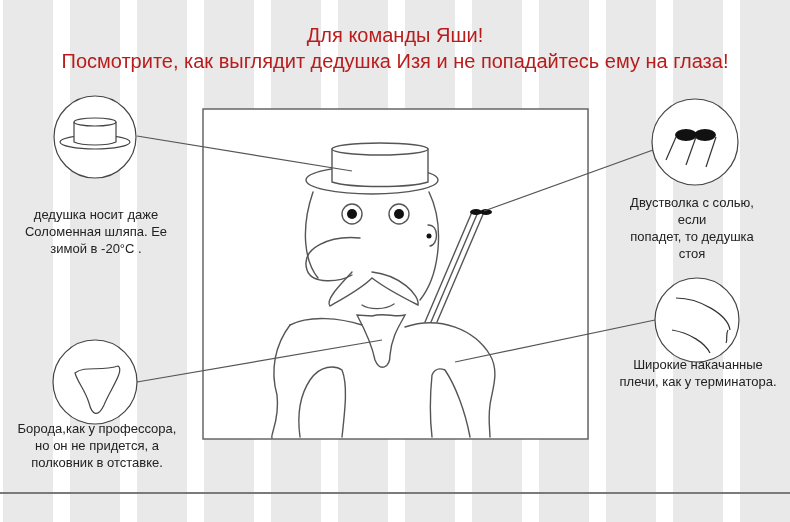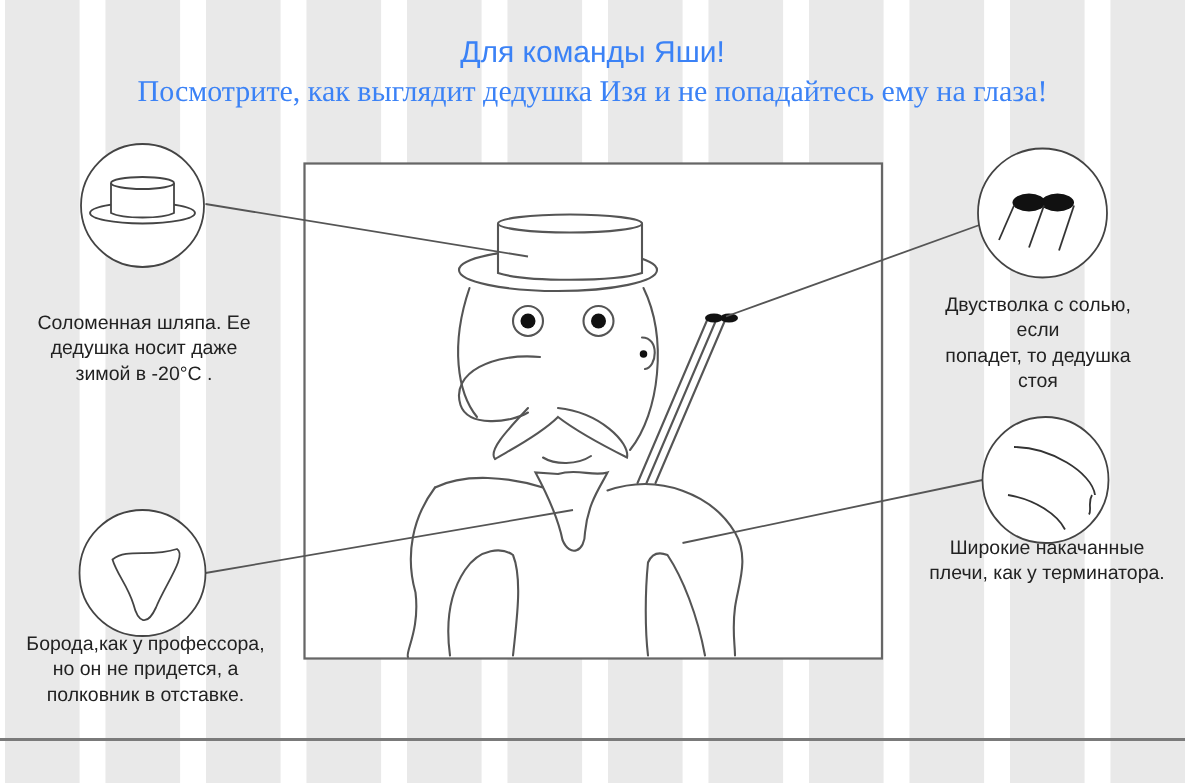--- a/index.html
+++ b/index.html
@@ -13,24 +13,24 @@
     position: absolute; left: 0; top: 0; width: 790px; height: 522px;
     background: repeating-linear-gradient(to right,
       #ffffff 0px, #ffffff 3px,
       #e9e9e9 3px, #e9e9e9 53px,
       #ffffff 53px, #ffffff 70px);
     background-size: 67px 100%;
     background-position: 0 0;
   }
   .title {
     position: absolute; left: 0; width: 790px; text-align: center;
-    font-size: 20px; color: #3b82f6;
+    font-size: 20px; color: #b91c1c;
   }
   .t1 { top: 24px; }
-  .t2 { top: 50px; font-family: Liberation Serif, serif; }
+  .t2 { top: 50px; }
   .caption {
     position: absolute; text-align: center; font-size: 13px; line-height: 17px; color: #222;
   }
   svg.art { position: absolute; left: 0; top: 0; }
   .bottom-rule { position: absolute; left: 0; top: 492px; width: 790px; height: 2px; background: #7a7a7a; }
 </style>
 </head>
 <body>
 
 <div class="stripes"></div>
@@ -113,22 +113,22 @@
 
   <g>
     <circle cx="697" cy="320" r="42" fill="#fff" stroke="#444" stroke-width="1.2"></circle>
     <path d="M676,298 C700,298 728,315 730,330" fill="none" stroke="#333" stroke-width="1.2"></path>
     <path d="M728,330 C725,335 728,340 726,343" fill="none" stroke="#333" stroke-width="1.2"></path>
     <path d="M672,330 C690,333 705,343 710,353" fill="none" stroke="#333" stroke-width="1.2"></path>
   </g>
 </svg>
 
 <div class="caption" style="left:8px; top:206px; width:176px;">
+  <div>дедушка носит даже</div>
   <div>Соломенная шляпа. Ее</div>
-  <div>дедушка носит даже</div>
   <div>зимой в -20°C .</div>
 </div>
 
 <div class="caption" style="left:2px; top:420px; width:190px;">
   <div>Борода,как у профессора,</div>
   <div>но он не придется, а</div>
   <div>полковник в отставке.</div>
 </div>
 
 <div class="caption" style="left:606px; top:194px; width:148px;margin-left:12px;">

